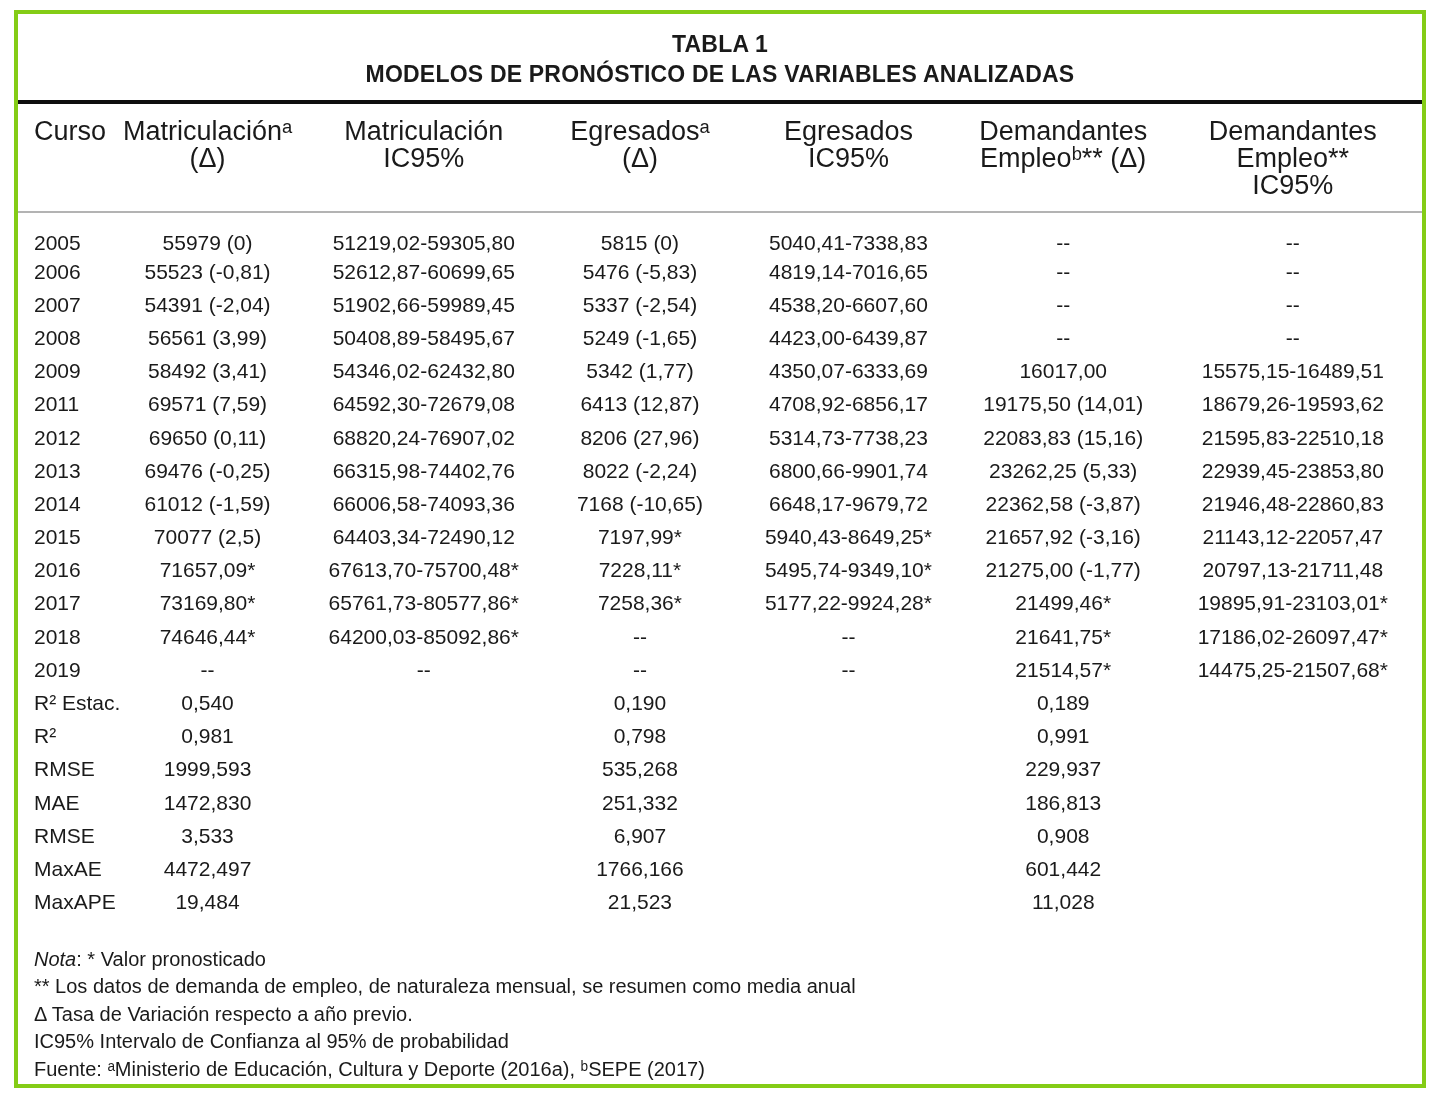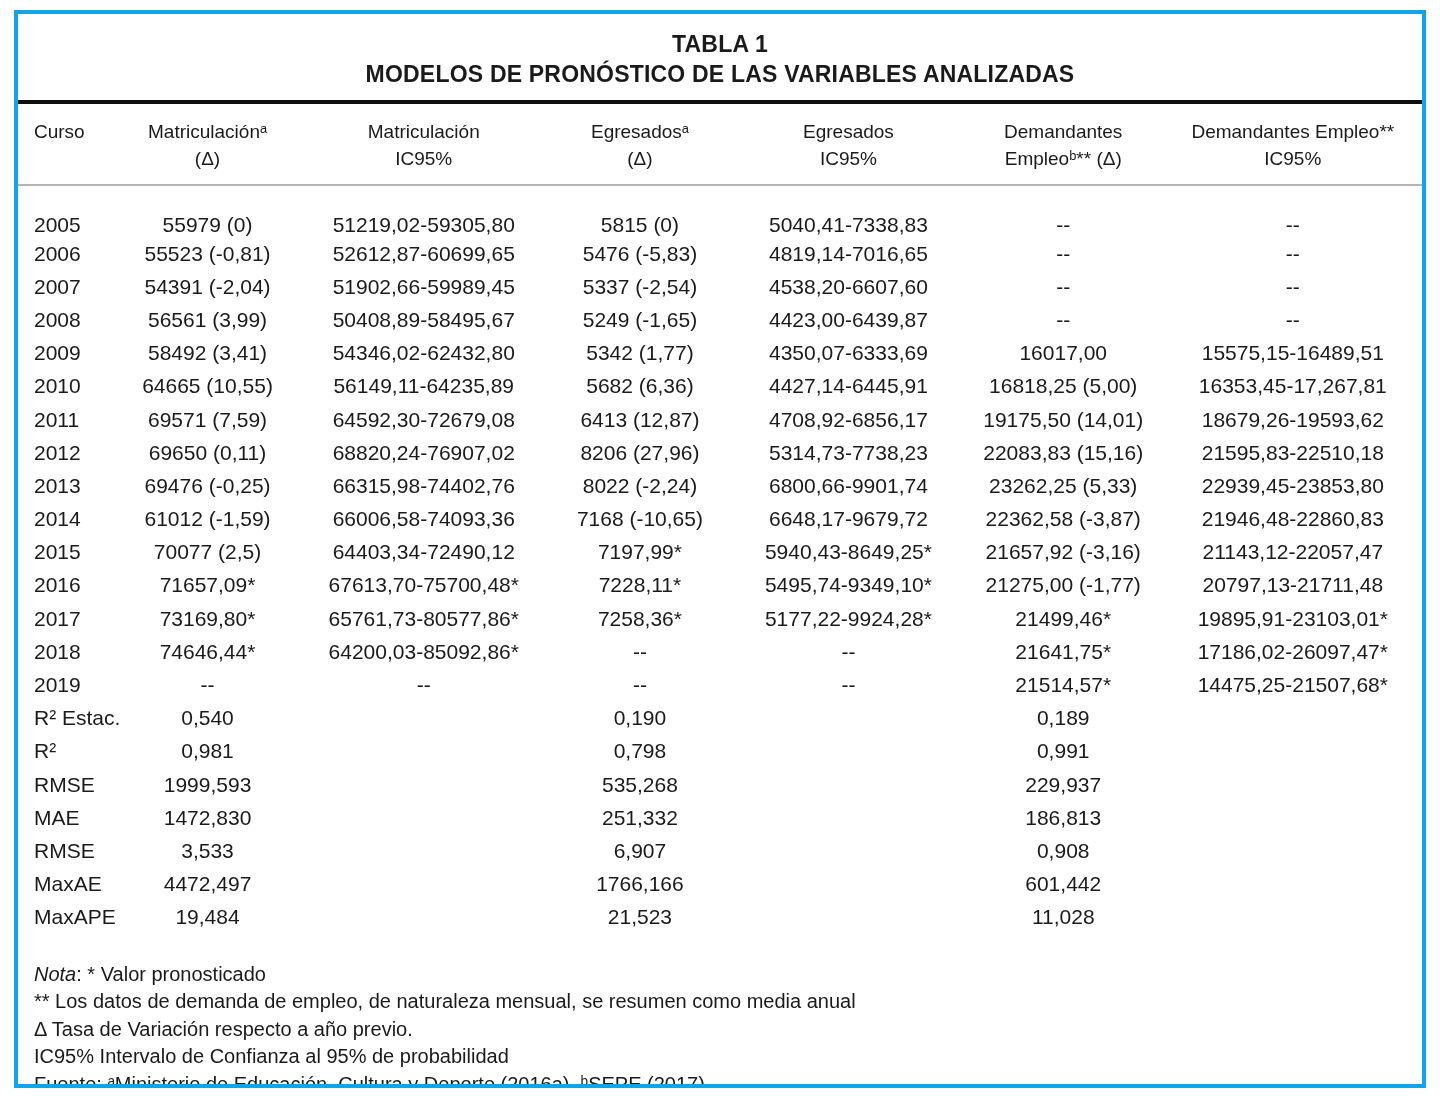--- a/index.html
+++ b/index.html
@@ -6,21 +6,21 @@
   html, body {
     background: #ffffff;
     width: 1440px;
     font-family: "Liberation Sans", "DejaVu Sans", sans-serif;
     color: #1a1a1a;
   }
   .frame {
     width: 1412px;
     height: 1078px;
     margin: 10px 14px;
-    border: 4px solid #0ea5e9;
+    border: 4px solid #84cc16;
     overflow: hidden;
     background: #ffffff;
   }
   .title-block {
     text-align: center;
     padding: 15px 0 11px 0;
     border-bottom: 4px solid #0e0e0e;
   }
   .title-line {
     font-size: 23px;
@@ -35,21 +35,21 @@
   }
   .data-table col.c1 { width: 6.8%; }
   .data-table col.c2 { width: 13.4%; }
   .data-table col.c3 { width: 17.4%; }
   .data-table col.c4 { width: 13.4%; }
   .data-table col.c5 { width: 16.3%; }
   .data-table col.c6 { width: 14.3%; }
   .data-table col.c7 { width: 18.4%; }
   .data-table thead th {
     font-weight: 400;
-    font-size: 19px;
+    font-size: 27px;
     line-height: 27px;
     vertical-align: top;
     text-align: center;
     padding: 14px 2px 12px 2px;
     border-bottom: 2px solid #b3b3b3;
   }
   .data-table thead th:first-child {
     text-align: left;
     padding-left: 16px;
   }
@@ -59,21 +59,21 @@
     height: 33.2px;
     text-align: center;
     vertical-align: middle;
     padding: 0 2px;
     white-space: nowrap;
   }
   .data-table tbody td:first-child {
     text-align: left;
     padding-left: 16px;
   }
-  .data-table tbody tr:first-child td { padding-top: 27px; }
+  .data-table tbody tr:first-child td { padding-top: 18px; }
   .footnotes {
     padding: 27px 4px 0 16px;
     font-size: 20px;
     line-height: 27.5px;
   }
   .footnotes .italic { font-style: italic; }
 </style>
 </head>
 <body>
 
@@ -166,29 +166,20 @@
         <tr>
           <td>2009</td>
           <td>58492 (3,41)</td>
           <td>54346,02-62432,80</td>
           <td>5342 (1,77)</td>
           <td>4350,07-6333,69</td>
           <td>16017,00</td>
           <td>15575,15-16489,51</td>
         </tr>
         <tr>
-          <td>2010</td>
-          <td>64665 (10,55)</td>
-          <td>56149,11-64235,89</td>
-          <td>5682 (6,36)</td>
-          <td>4427,14-6445,91</td>
-          <td>16818,25 (5,00)</td>
-          <td>16353,45-17,267,81</td>
-        </tr>
-        <tr>
           <td>2011</td>
           <td>69571 (7,59)</td>
           <td>64592,30-72679,08</td>
           <td>6413 (12,87)</td>
           <td>4708,92-6856,17</td>
           <td>19175,50 (14,01)</td>
           <td>18679,26-19593,62</td>
         </tr>
         <tr>
           <td>2012</td>

